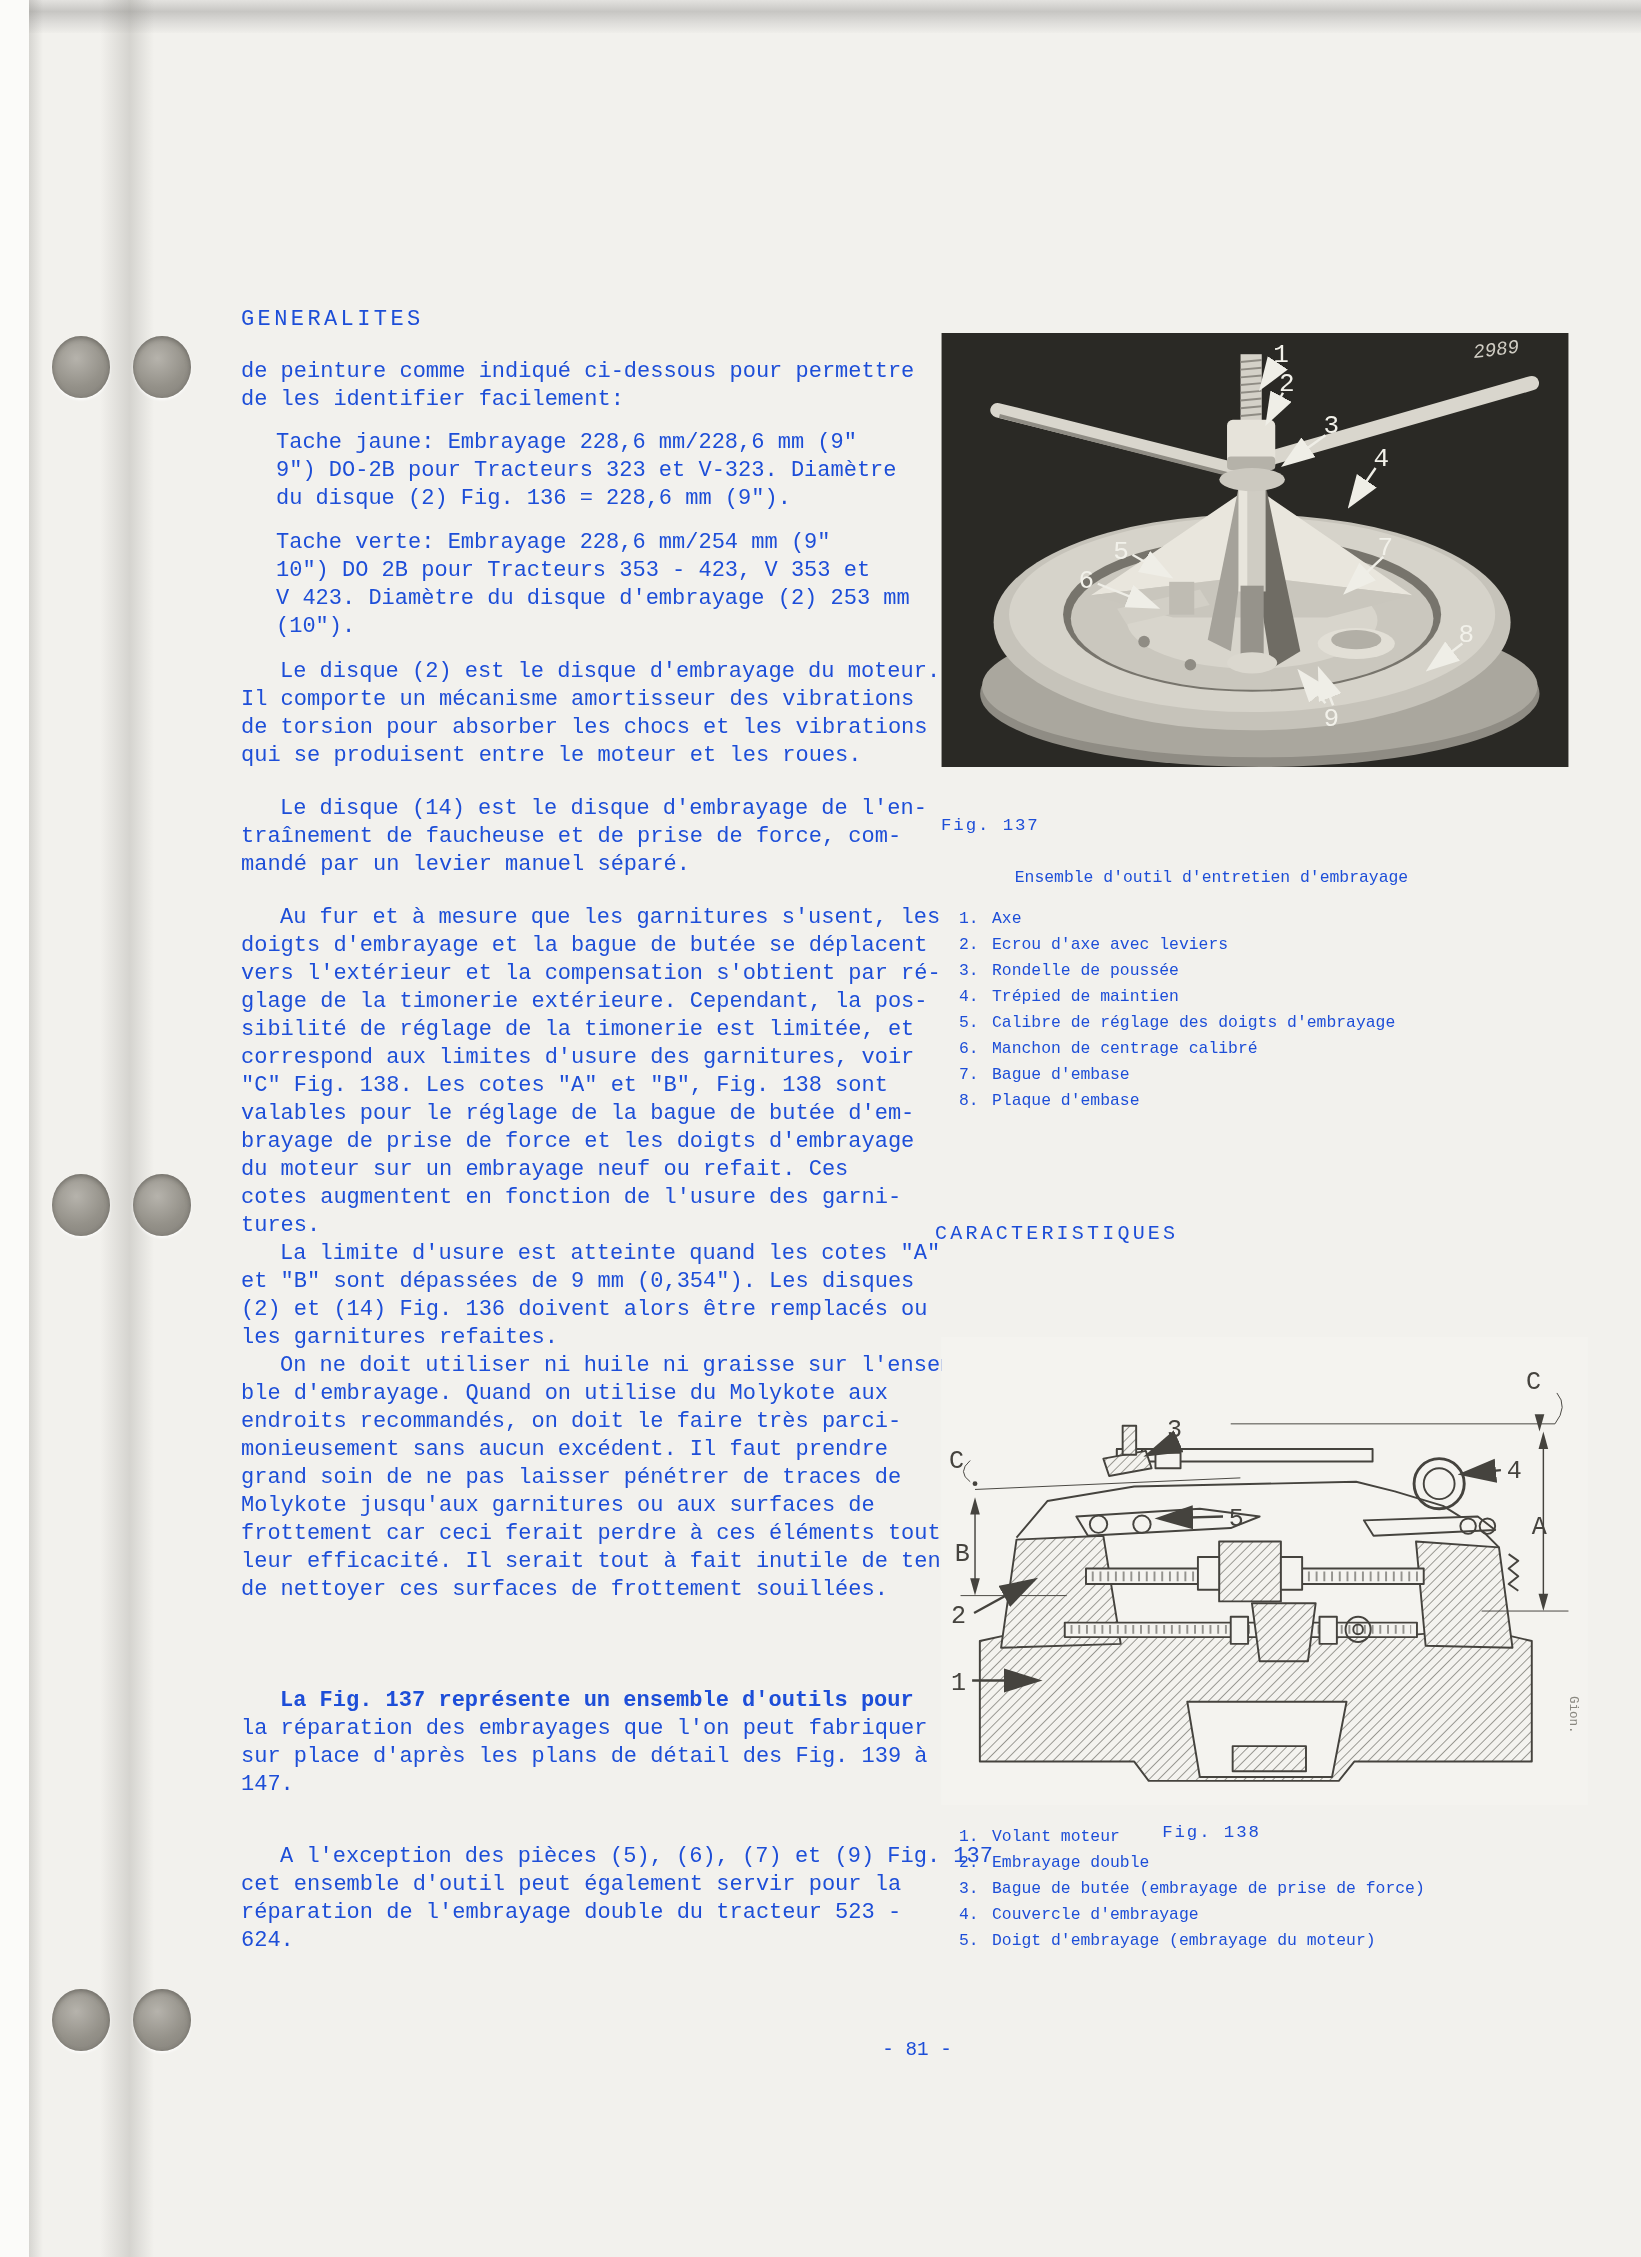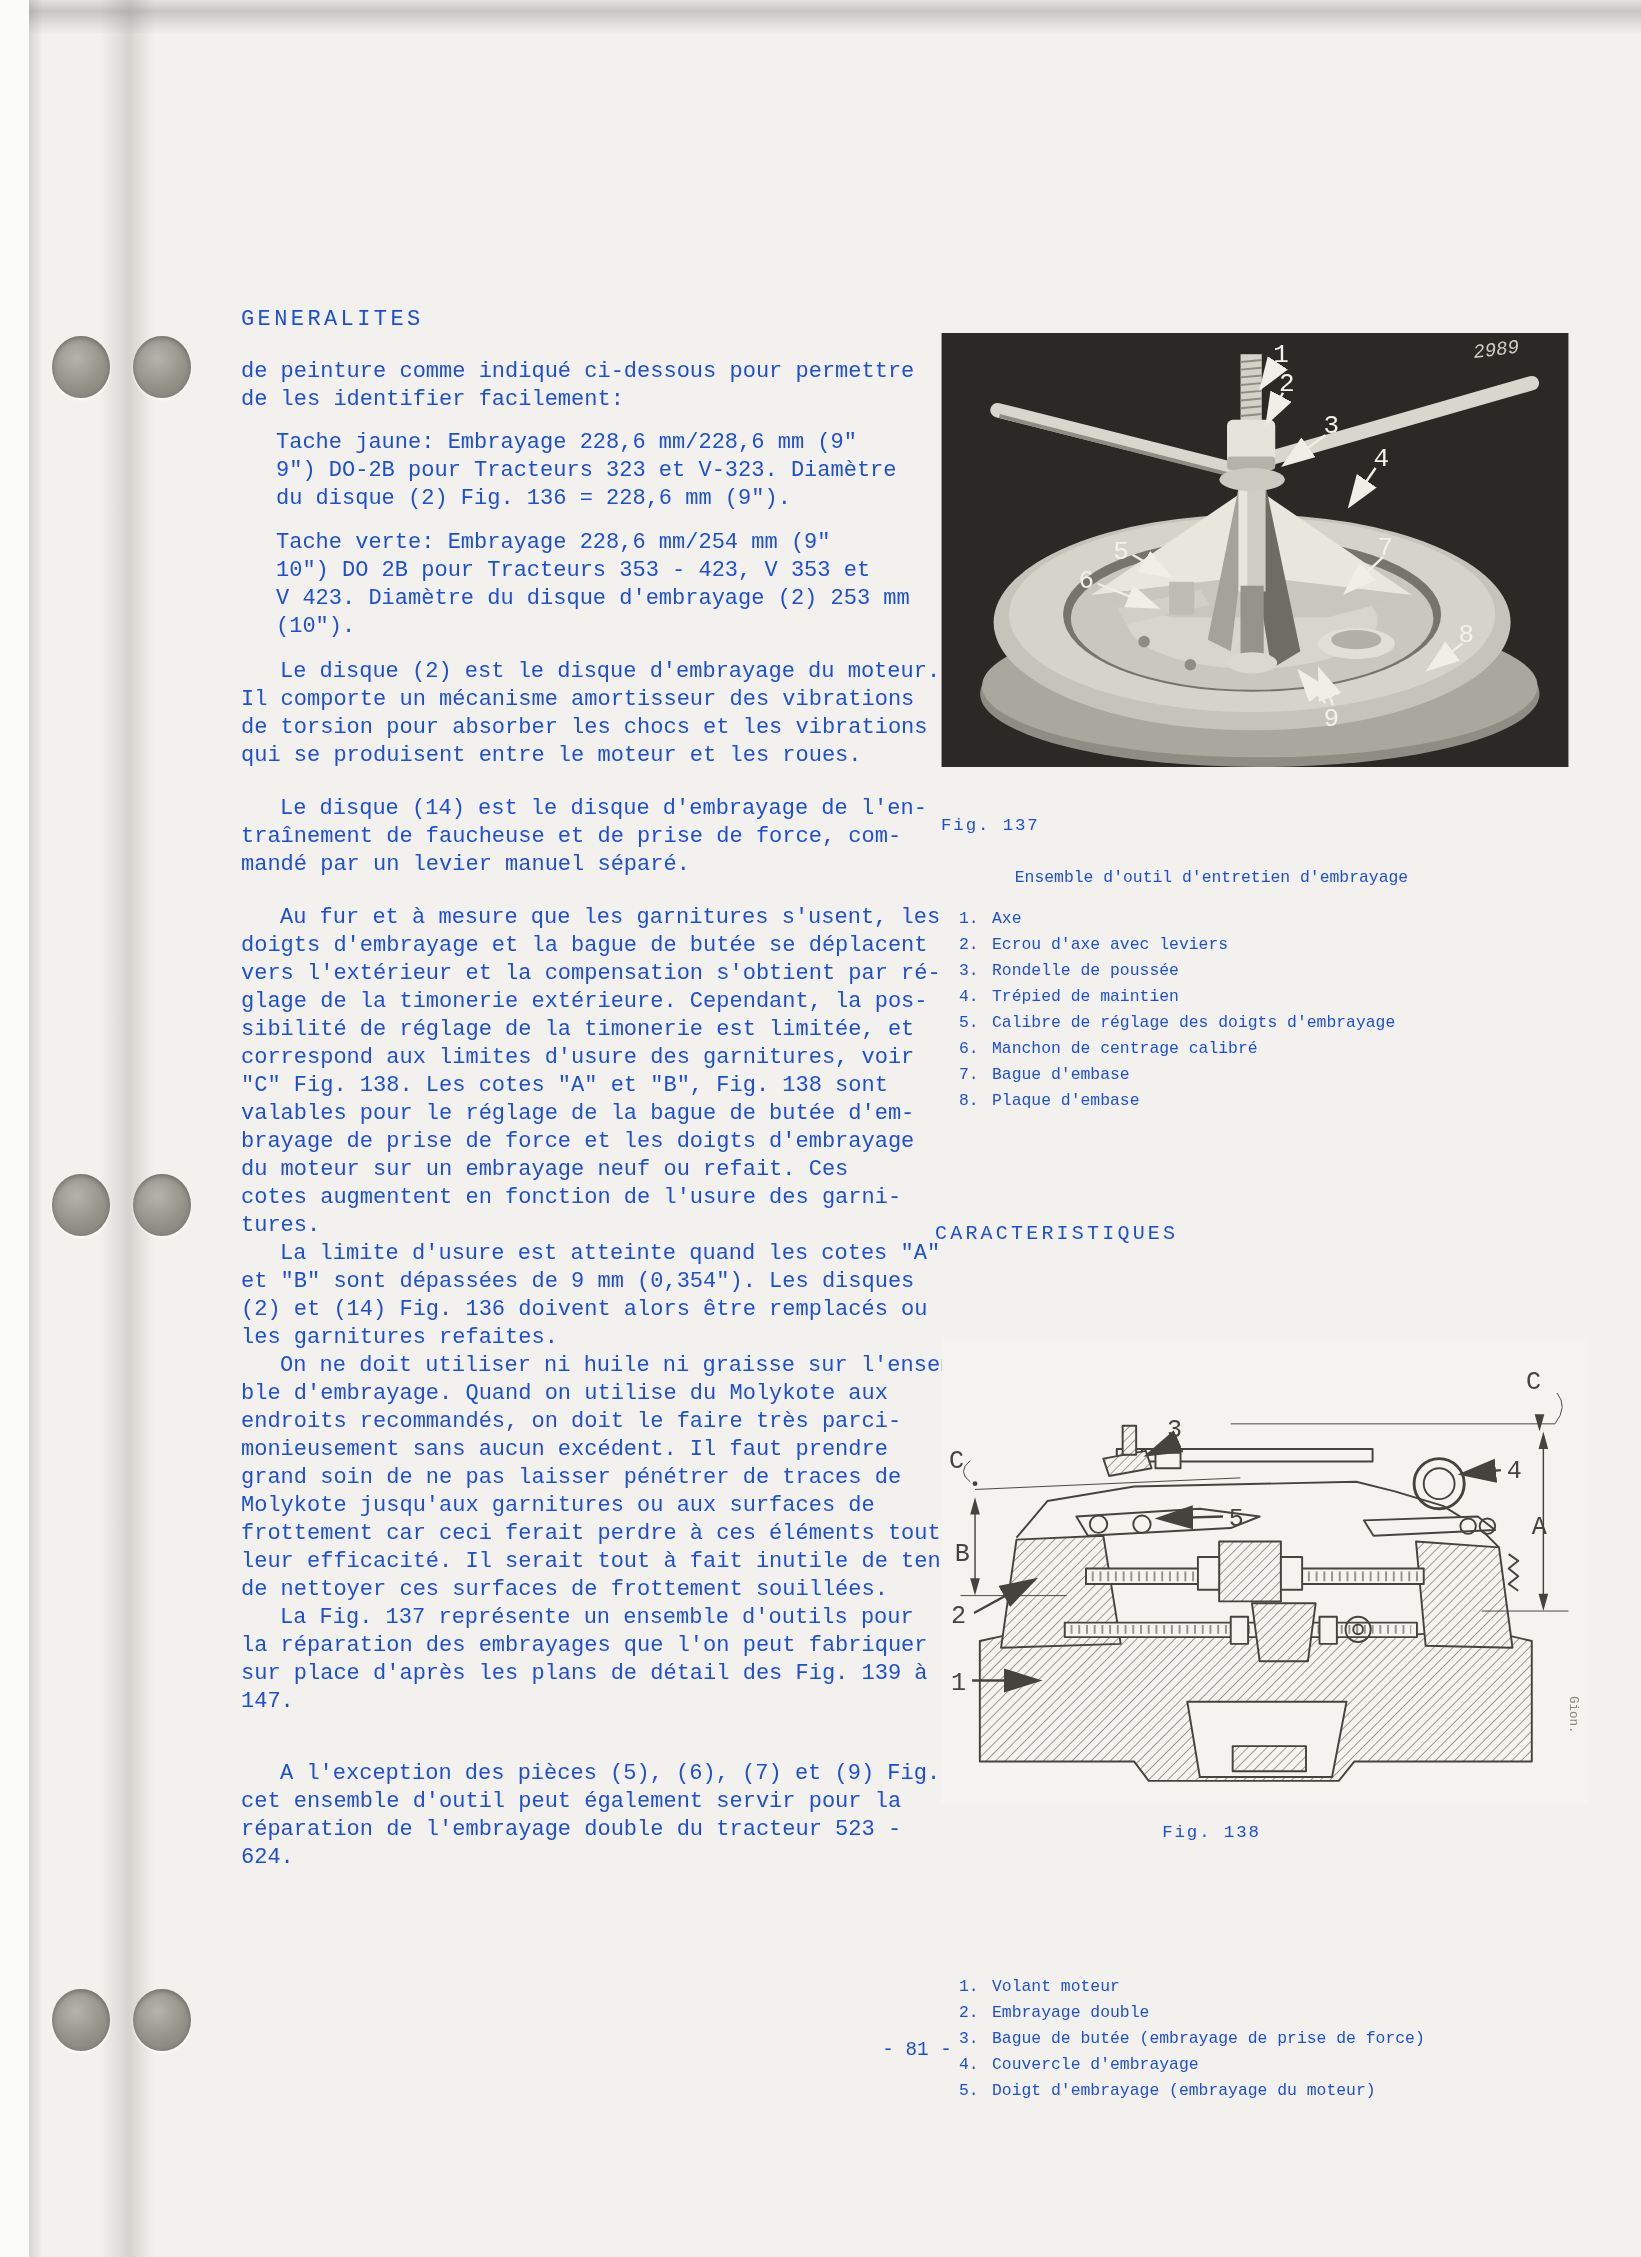--- a/index.html
+++ b/index.html
@@ -14,27 +14,27 @@
         background:linear-gradient(90deg,rgba(0,0,0,0),rgba(110,108,102,.22) 55%,rgba(0,0,0,0));}
   .hole{position:absolute;width:58px;height:62px;border-radius:50%;
         background:radial-gradient(circle at 42% 36%,#b6b3ac 0%,#949189 55%,#807d77 100%);
         box-shadow:0 1.9px 2.9px rgba(255,255,255,.8), inset 0 1.9px 4.8px rgba(60,58,54,.45);}
   
   .leftcol{position:absolute;left:241px;top:307px;width:687px;}
   .h1{font-size:22px;letter-spacing:3.4px;margin:0 0 26px 0;font-weight:normal;}
   .ln{white-space:pre;height:28px;line-height:28px;font-size:22px;}
   .fi{padding-left:39px;}  .bk{padding-left:35px;}
   .ga{margin-top:15.4px;} .gb{margin-top:17.4px;} .gc{margin-top:25px;}
-  .gd{} .gf{margin-top:44px;} .gg{}
+  .gd{} .gf{margin-top:44px;} .gg{margin-top:83px;font-weight:bold;}
   
   .photo{position:absolute;left:941px;top:333px;width:628px;height:434px;}
   .cap137{position:absolute;left:941px;top:816px;width:541px;text-align:left;font-size:17.4px;letter-spacing:1.9px;}
   .sub137{position:absolute;left:941px;top:868px;width:541px;text-align:center;font-size:16.4px;}
   .legend{position:absolute;left:959px;width:618px;}
-  .legend1{top:906px;} .legend2{top:1974px;}
+  .legend1{top:906px;} .legend2{top:1824px;}
   .li{height:26px;line-height:26px;font-size:16.4px;white-space:pre;}
   .li .num{display:inline-block;width:33px;}
   .h2{position:absolute;left:935px;top:1222px;font-size:20px;letter-spacing:3.2px;}
   .fig138{position:absolute;left:941px;top:1337px;width:647px;height:468px;}
   .cap138{position:absolute;left:941px;top:1823px;width:541px;text-align:center;font-size:17.4px;letter-spacing:1.9px;}
   .pageno{position:absolute;left:840px;top:2039px;width:154px;text-align:center;font-size:19.3px;white-space:pre;}
   svg text{font-family:"Liberation Mono","DejaVu Sans Mono",monospace;}
 </style>
 </head>
 <body>

